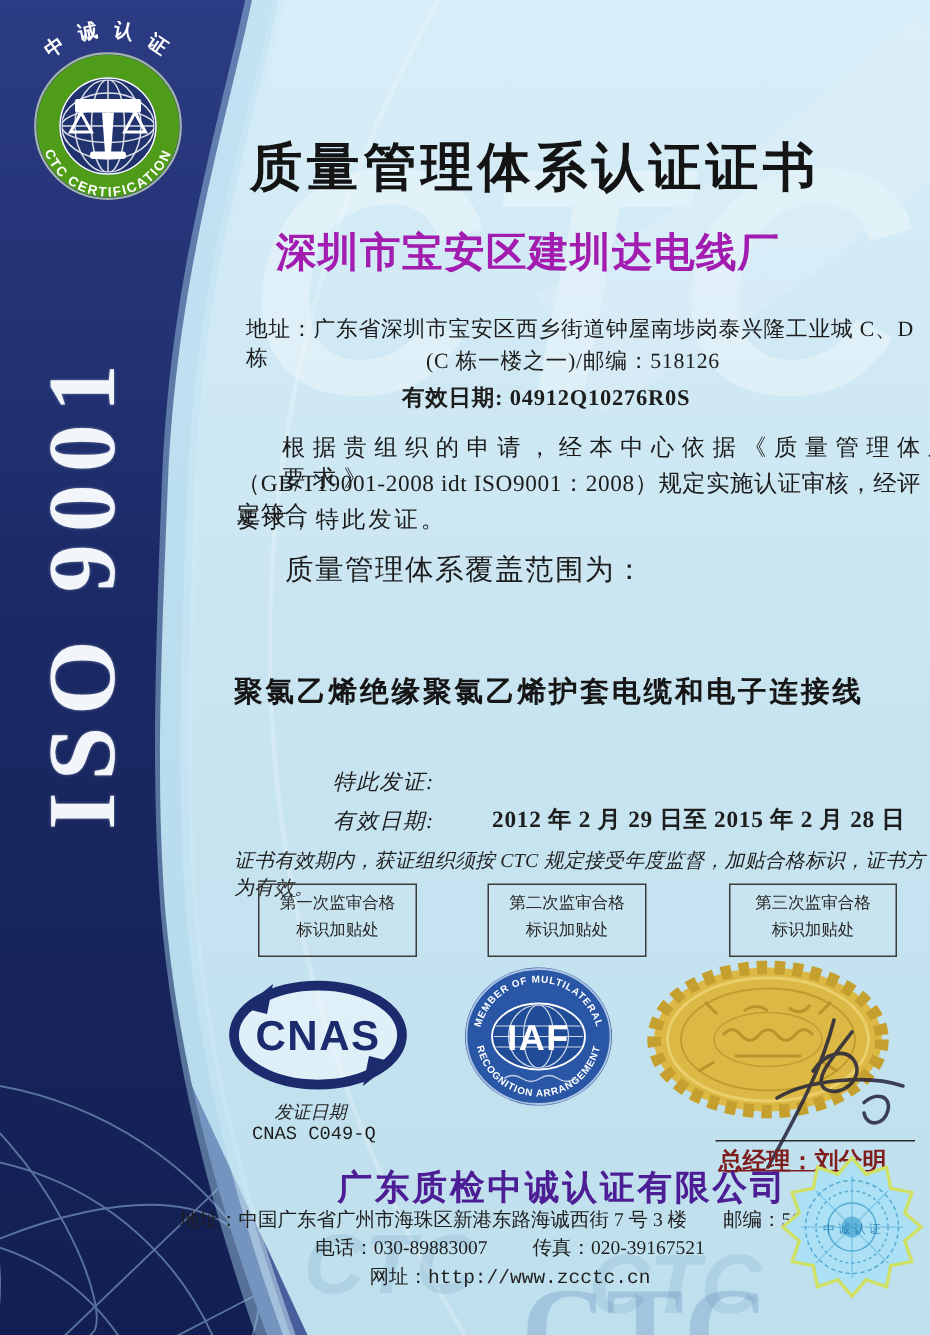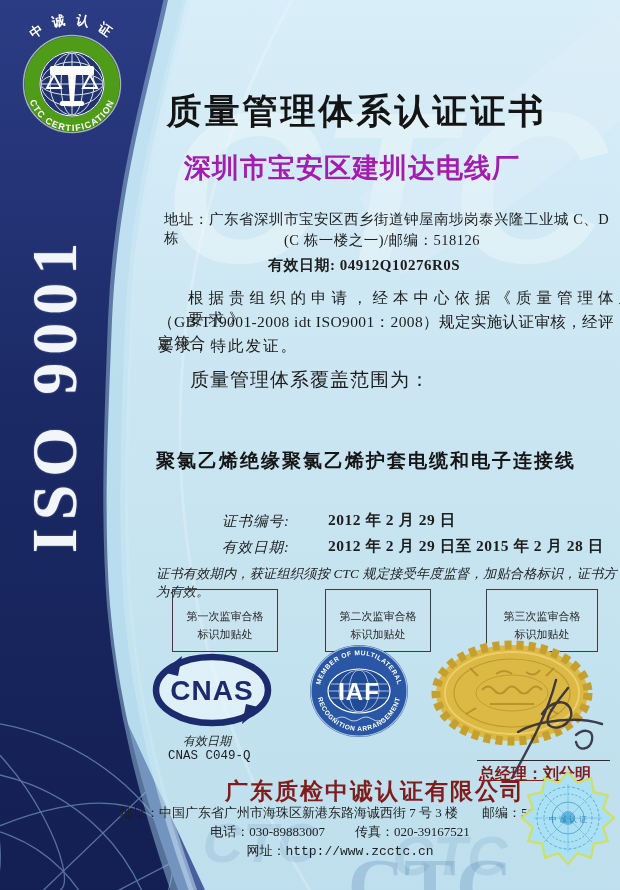--- a/index.html
+++ b/index.html
@@ -24,29 +24,29 @@
   .addr2{left:284px;top:231px;font-size:14.5px;letter-spacing:.5px;}
   .certno{left:268px;top:256px;font-size:15px;font-weight:bold;letter-spacing:.5px;}
   .bodyl{left:158px;width:456px;font-size:15.5px;color:#1b1b1b;}
   .scopeintro{left:190px;top:367px;font-size:19px;letter-spacing:1px;}
   .scope{left:120px;width:492px;text-align:center;font-weight:bold;
          font-size:19px;letter-spacing:2px;color:#161616;}
   .datelabel{font-size:14.5px;letter-spacing:1px;}
   .dateval{font-size:15.5px;font-weight:bold;letter-spacing:.5px;}
   .notice{left:156px;top:565px;width:462px;font-size:13.2px;letter-spacing:.2px;color:#222;}
   .stampbox{top:589px;height:44px;border:1.2px solid #3c3c3c;text-align:center;
-            font-size:11px;line-height:1.65;padding-top:17px;color:#2a2a2a;
+            font-size:11px;line-height:1.65;padding-top:3px;color:#2a2a2a;
             background:rgba(255,255,255,.06);}
   .cnastype{left:183px;top:733px;font-size:12px;color:#222;}
   .cnascode{left:168px;top:749px;font-size:12.5px;color:#1c1c1c;}
   .sigrule{left:477px;top:760px;width:133px;height:0;border-top:1.5px solid #2b2b2b;}
   .gm-line{left:479px;top:764px;font-size:16px;font-weight:bold;color:#7f1d1d;text-decoration:underline;}
   .issuer-co{left:140px;top:776px;width:470px;text-align:center;
              font-family:"Liberation Sans",sans-serif;font-weight:bold;
-             font-size:23px;letter-spacing:2px;color:#7f1d1d;}
+             font-size:23px;letter-spacing:2px;color:#4c1d95;}
   .issuer-line{left:60px;width:560px;text-align:center;font-size:13px;color:#1e1e1e;}
   .gap24{display:inline-block;width:24px;}
   .gap30{display:inline-block;width:30px;}
 </style>
 </head>
 <body>
 
 <div class="page">
 
   <svg class="bg-svg" width="620" height="890" viewBox="0 0 620 890">
@@ -157,22 +157,21 @@
   </div>
 
   <div class="abs bodyl serif" style="top:288px;letter-spacing:5px;padding-left:30px;">根据贵组织的申请，经本中心依据《质量管理体系　要求》</div>
   <div class="abs bodyl serif" style="top:312px;letter-spacing:0.4px;">（GB/T19001-2008 idt ISO9001：2008）规定实施认证审核，经评定符合</div>
   <div class="abs bodyl serif" style="top:336px;letter-spacing:2px;">要求，特此发证。</div>
 
   <div class="abs scopeintro serif ink">质量管理体系覆盖范围为：</div>
 
   <div class="abs scope serif" style="top:448px;">聚氯乙烯绝缘聚氯乙烯护套电缆和电子连接线</div>
 
-  <div class="abs kai datelabel ink" style="left:222px;top:512px;">证书编号:</div>
-  <div class="abs serif dateval ink" style="left:328px;top:510px;">2012 年 2 月 29 日</div>
+  <div class="abs kai datelabel ink" style="left:222px;top:512px;">特此发证:</div>
   <div class="abs kai datelabel ink" style="left:222px;top:538px;text-align:center;">有效日期:</div>
   <div class="abs serif dateval ink" style="left:328px;top:536px;">2012 年 2 月 29 日至 2015 年 2 月 28 日</div>
 
   <div class="abs notice kai">证书有效期内，获证组织须按 CTC 规定接受年度监督，加贴合格标识，证书方为有效。</div>
 
   <div class="abs stampbox serif" style="left:172px;width:104px;">
     <div>第一次监审合格</div>
     <div>标识加贴处</div>
   </div>
   <div class="abs stampbox serif" style="left:325px;width:104px;">
@@ -183,21 +182,21 @@
     <div>第三次监审合格</div>
     <div>标识加贴处</div>
   </div>
 
   <svg class="abs" style="left:148px;top:646px;" width="130" height="92" viewBox="0 0 130 92">
     <ellipse cx="64" cy="44" rx="56" ry="33" fill="rgba(245,252,255,0.55)" stroke="#1c2b6e" stroke-width="6.5"></ellipse>
     <path d="M14,26 L34,10 L30,30 Z" fill="#1c2b6e"></path>
     <path d="M114,62 L94,78 L98,58 Z" fill="#1c2b6e"></path>
     <text x="64" y="54" text-anchor="middle" font-size="28" font-weight="bold" fill="#1c2b6e" font-family="Liberation Sans, sans-serif" letter-spacing="1">CNAS</text>
   </svg>
-  <div class="abs cnastype kai">有效日期</div>
+  <div class="abs cnastype kai">发证日期</div>
   <div class="abs cnascode mono">CNAS C049-Q</div>
 
   <svg class="abs" style="left:306px;top:643px;" width="106" height="98" viewBox="0 0 106 98">
     <defs>
       <path id="iafTop" d="M 13,52 A 40,40 0 0 1 93,52" fill="none"></path>
       <path id="iafBot" d="M 11,46 A 42,42 0 0 0 95,46" fill="none"></path>
       <clipPath id="iafGlobe">
           <ellipse cx="53" cy="48" rx="30" ry="21"></ellipse>
         </clipPath>
     </defs>

